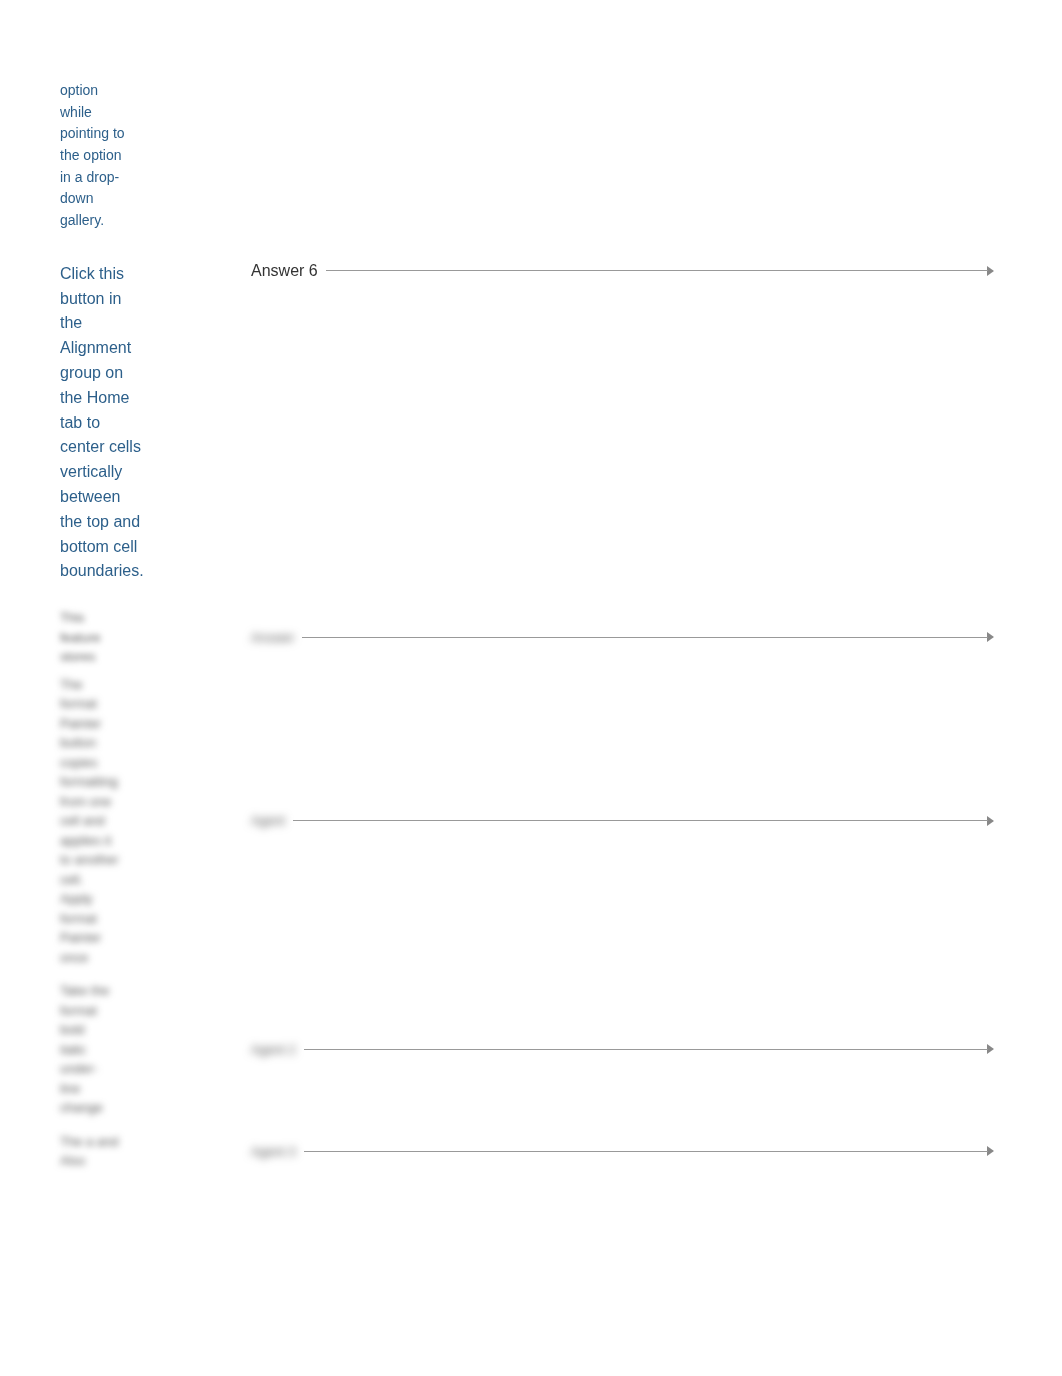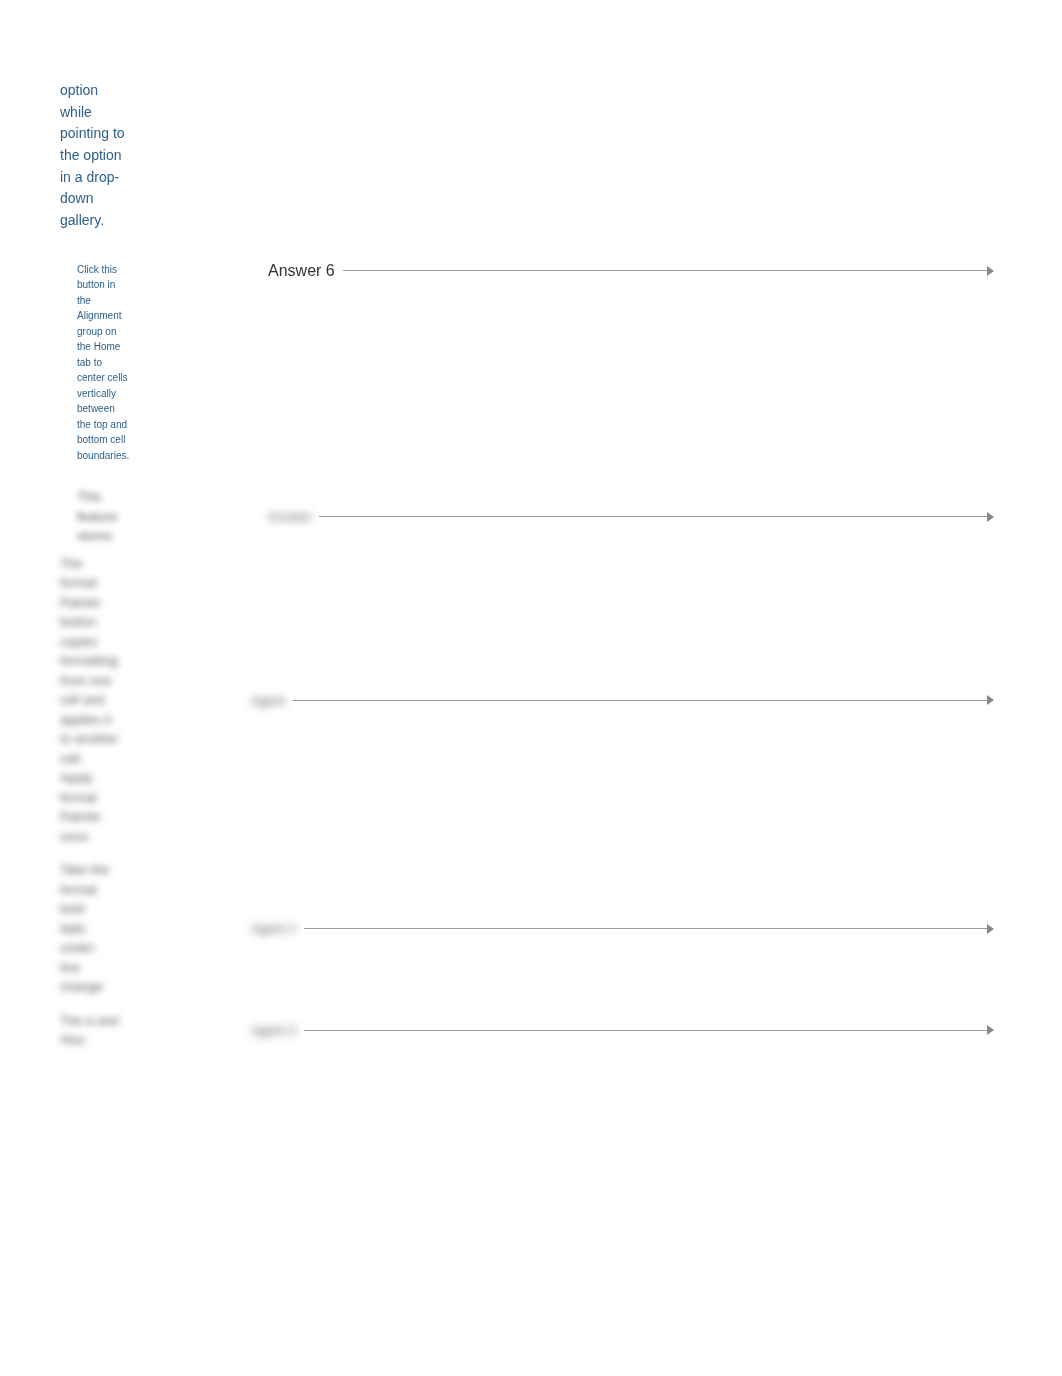--- a/index.html
+++ b/index.html
@@ -24,24 +24,23 @@
     .question-block {
       display: flex;
       align-items: flex-start;
       margin-bottom: 24px;
       gap: 16px;
     }
 
     .question-text {
       width: 175px;
       min-width: 175px;
-      font-size: 10px;
+      font-size: 16px;
       color: #2c5f8a;
       line-height: 1.55;
-      margin-left: 17px;
     }
 
     .answer-row {
       display: flex;
       align-items: center;
       flex: 1;
       gap: 8px;
     }
 
     .answer-label {

